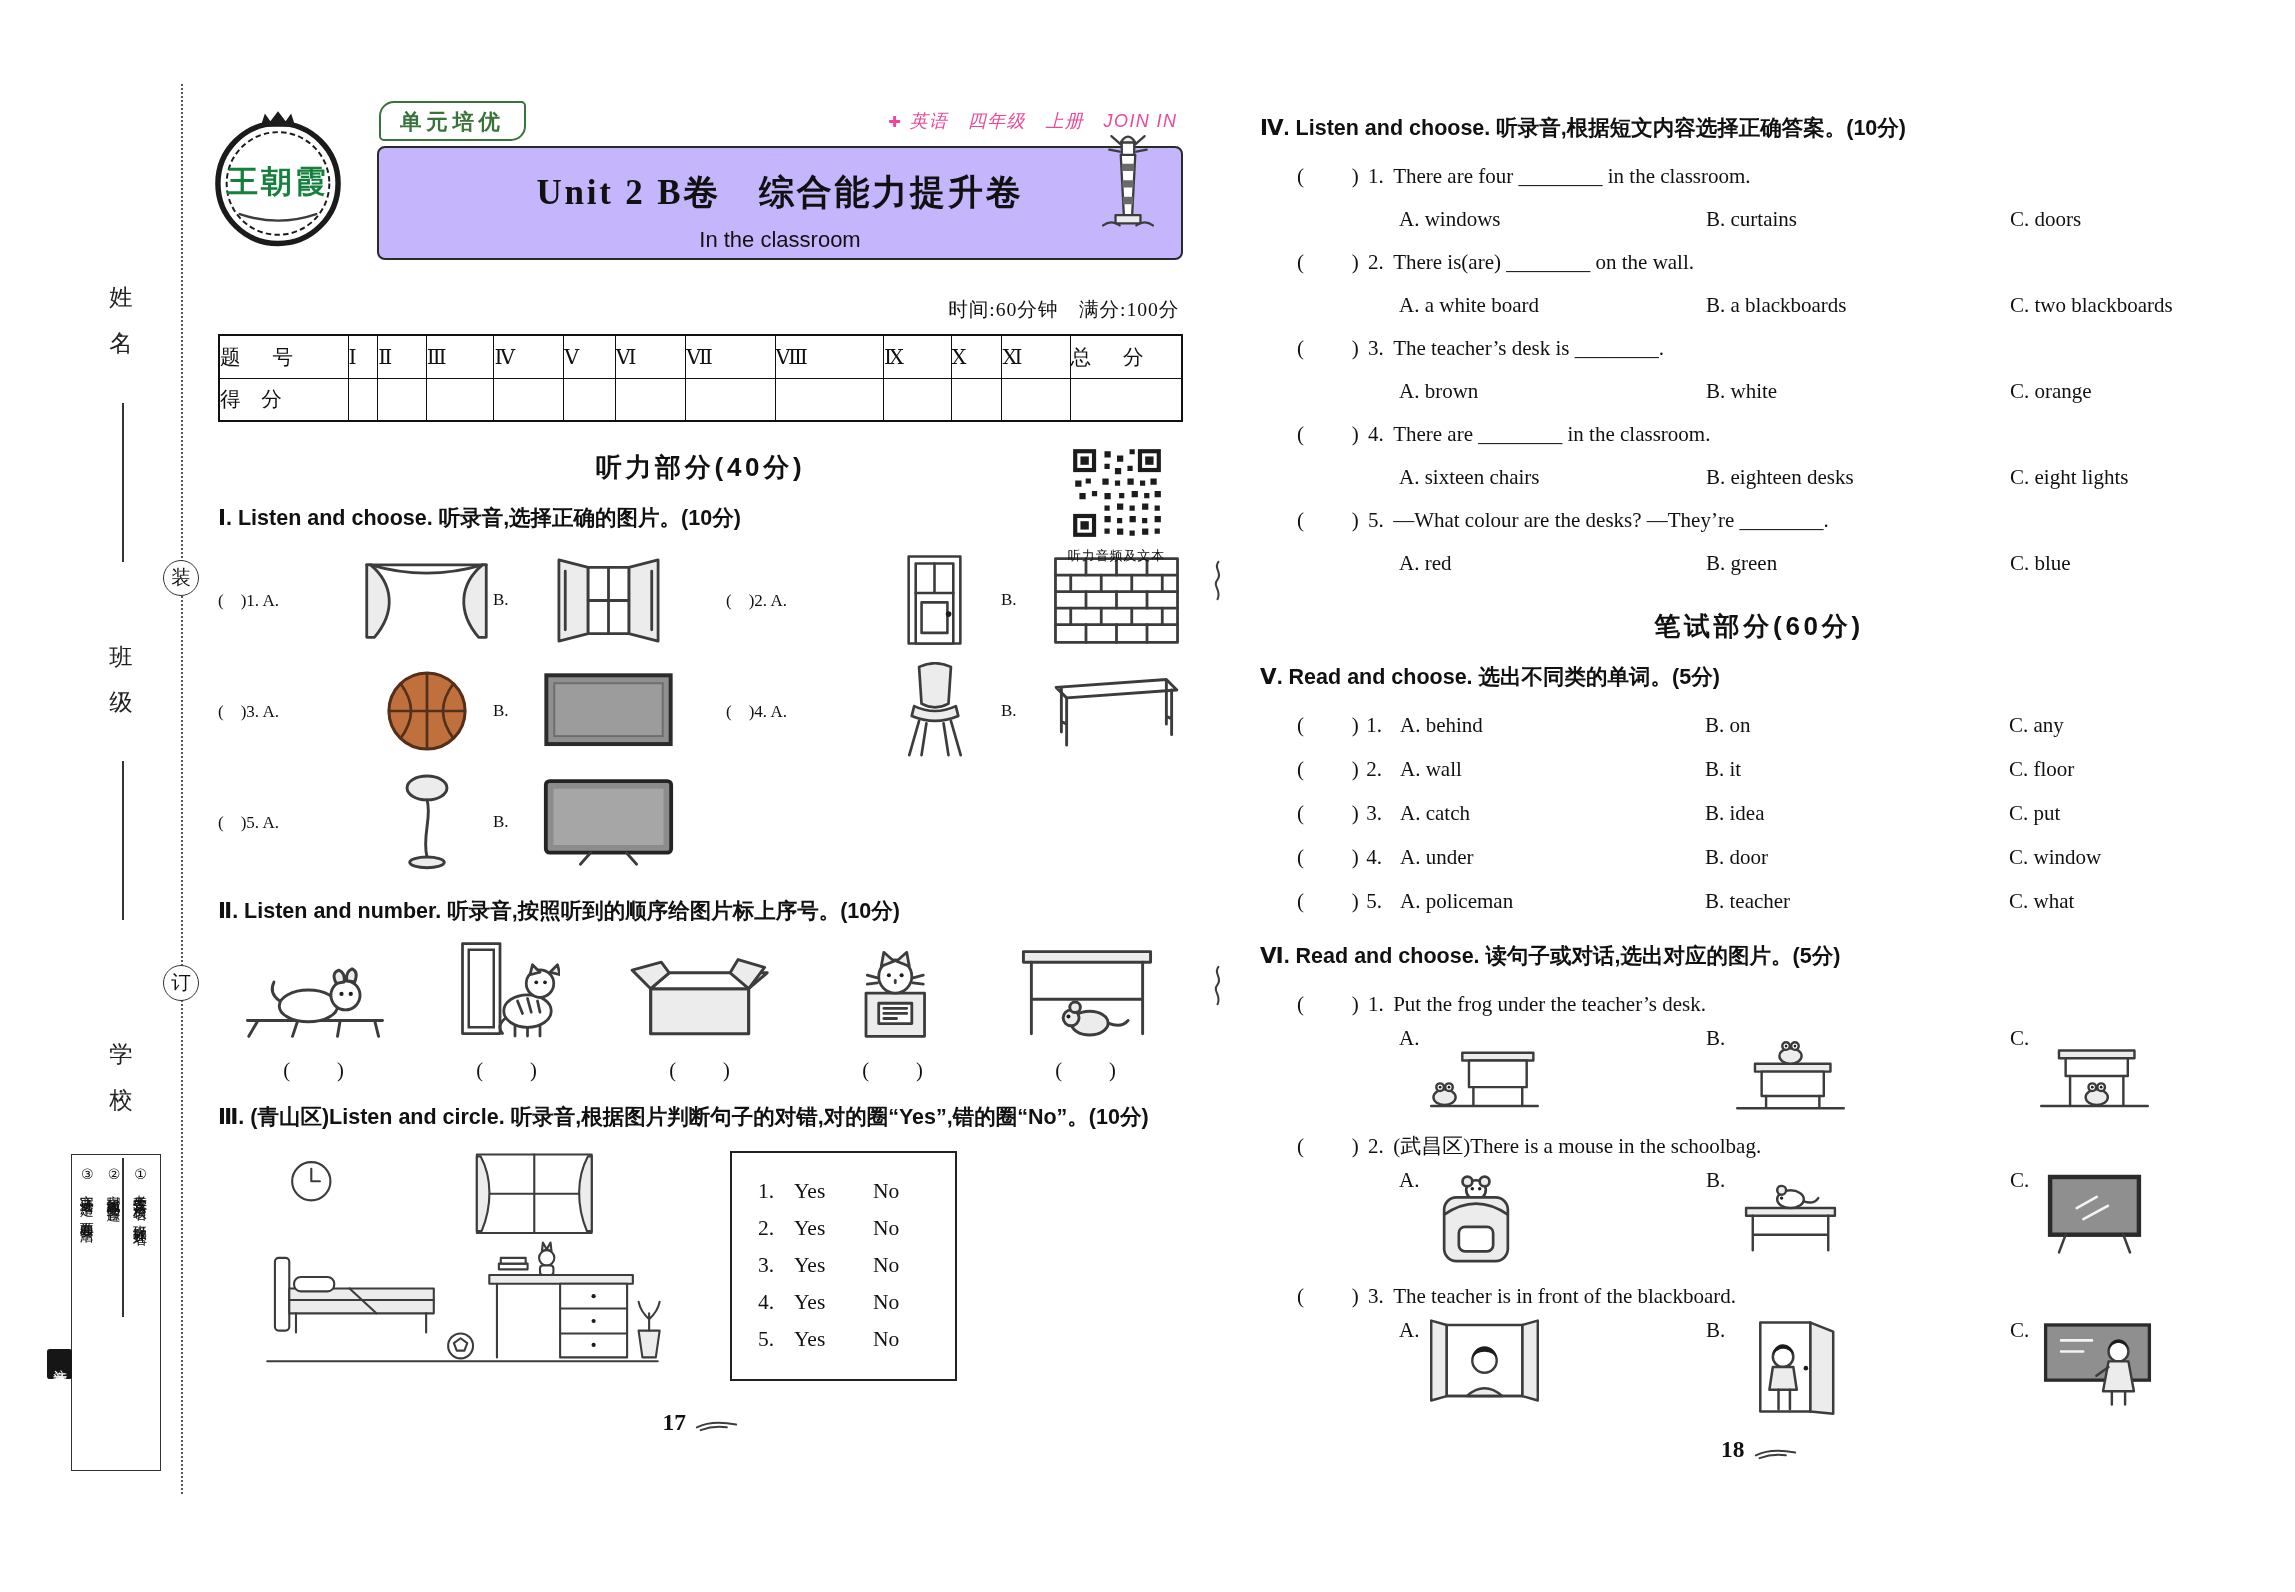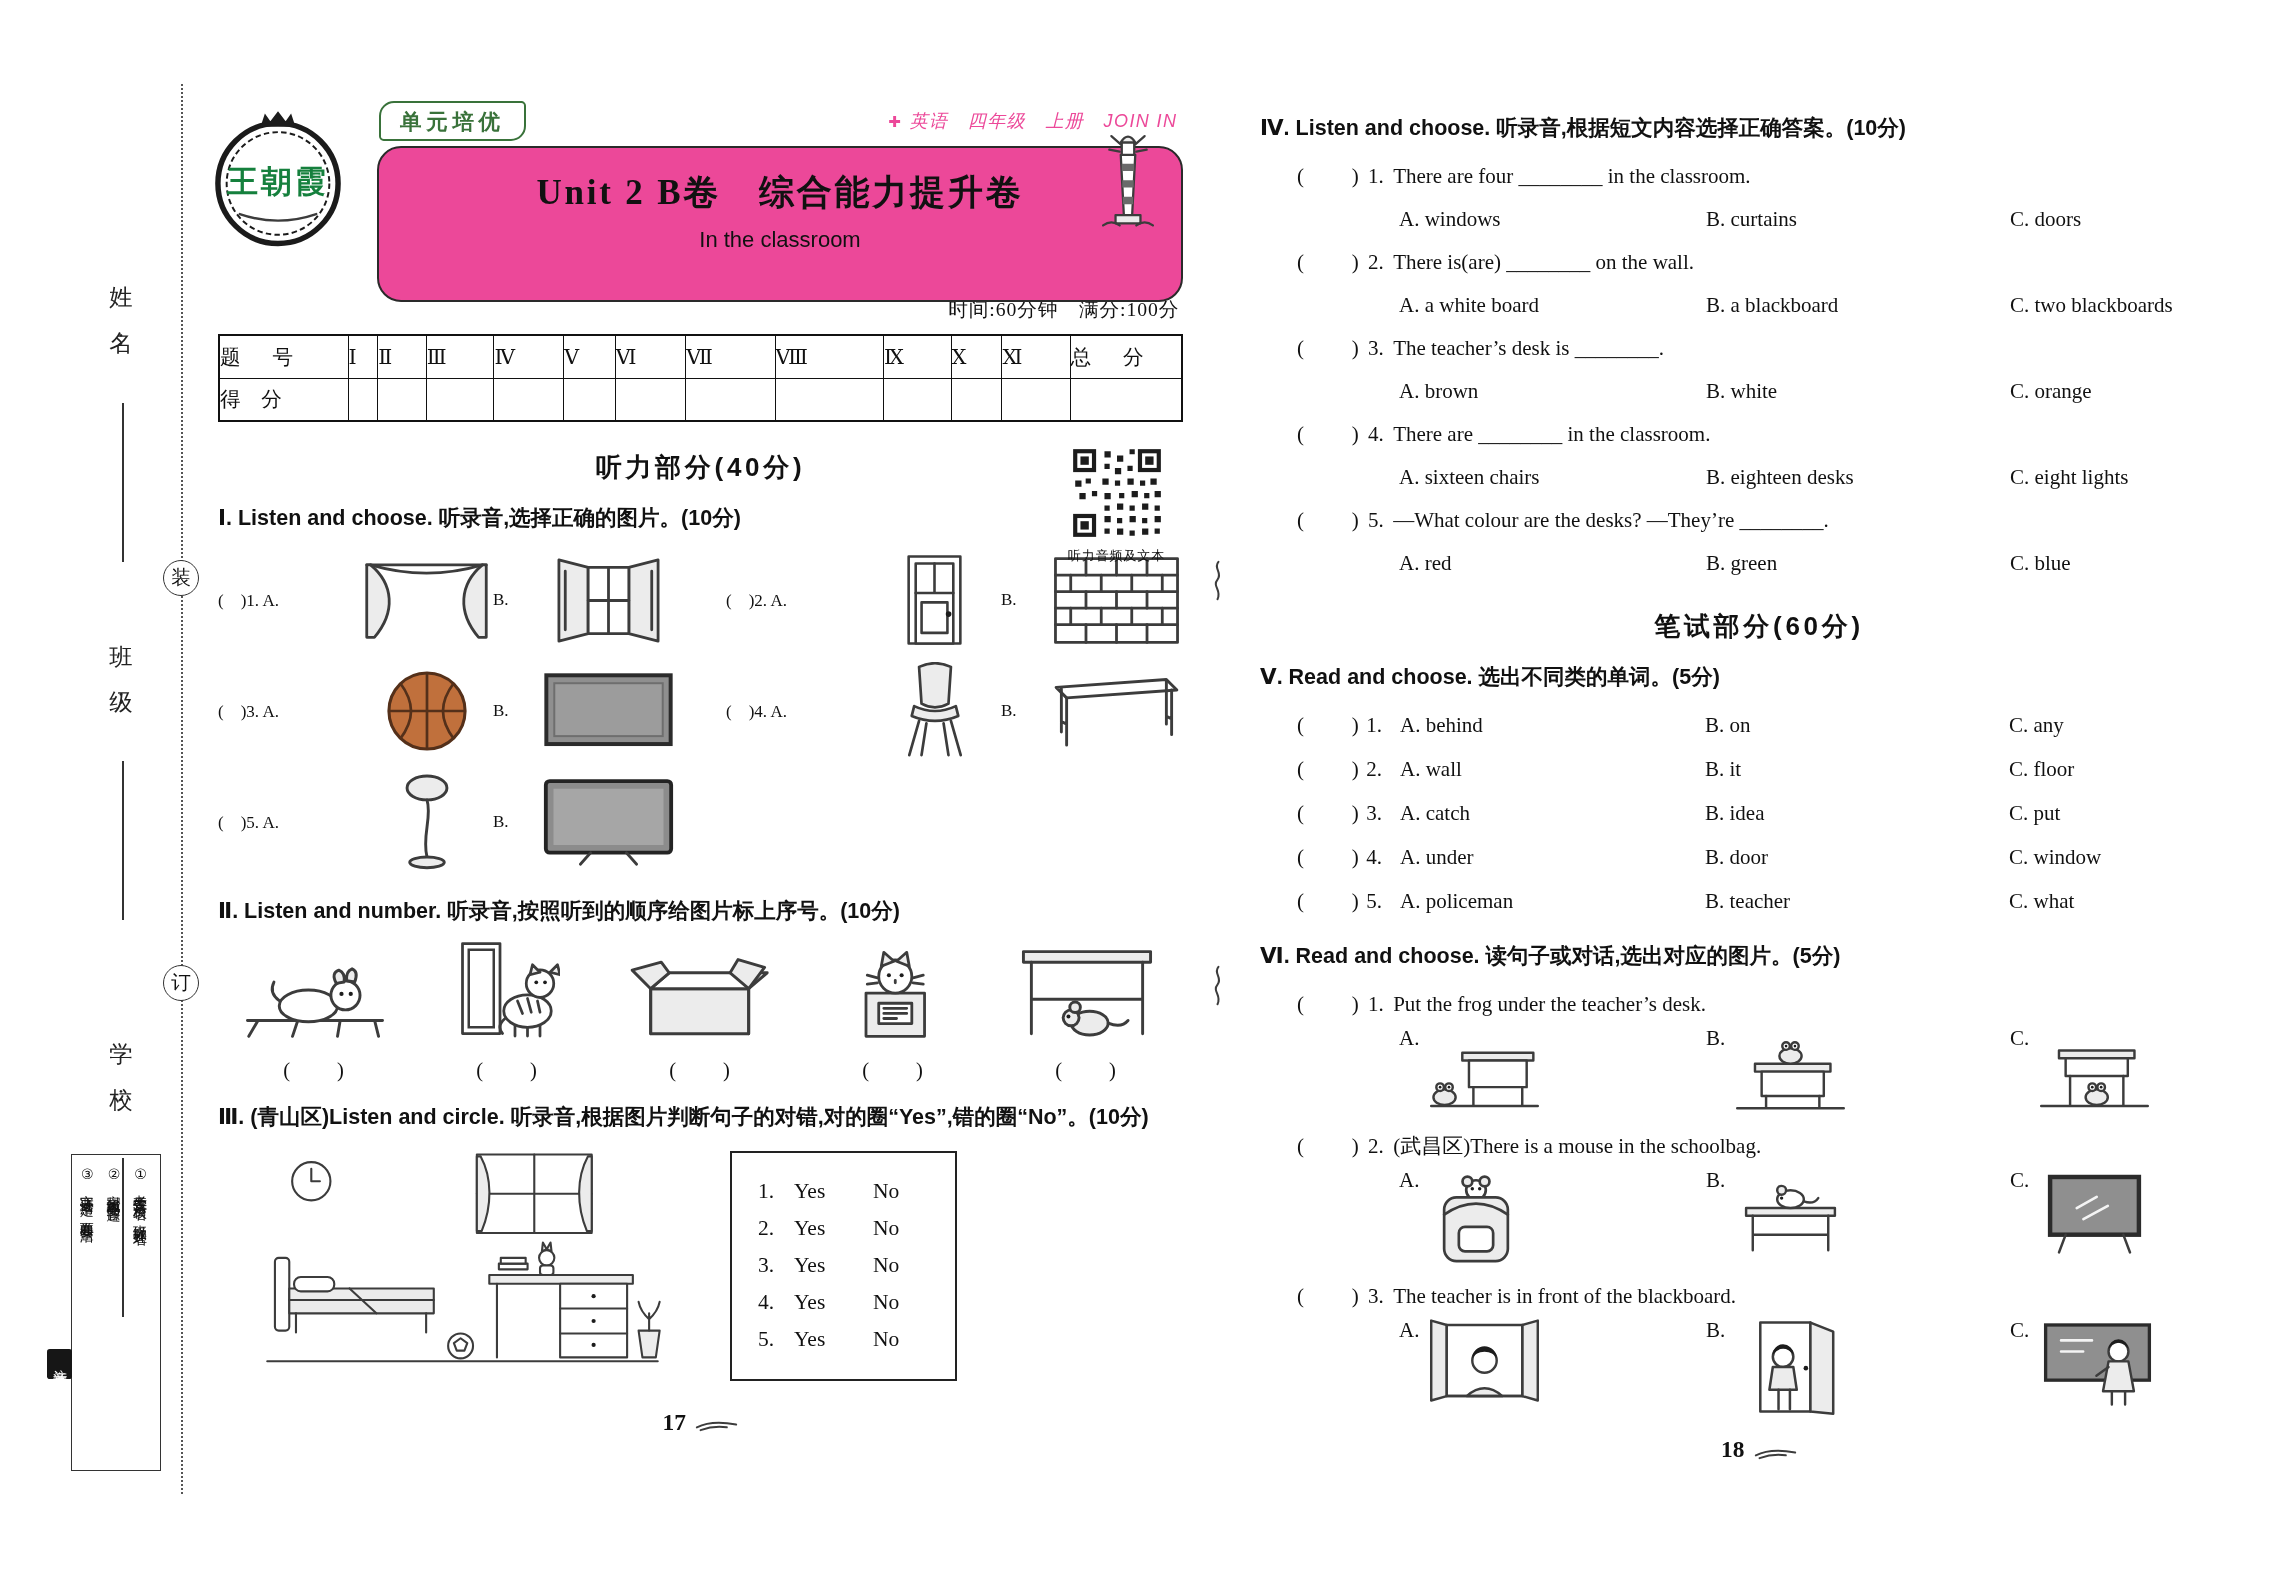--- a/index.html
+++ b/index.html
@@ -31,22 +31,22 @@
   
   .hdr { position:relative; height:180px; }
   .logo { position:absolute; left:-11.2px; top:5.6px; width:142px; height:142px; z-index:2; }
   .logo-text { position:absolute; left:0; top:54px; width:100%; text-align:center;
                font-weight:bold; font-size:31px; letter-spacing:2.8px; color:#15803d; }
   .tab { position:absolute; left:161px; top:0; border:2.3px solid #39723a; color:#39723a; background:#fff;
          border-radius:15px 4.7px 15px 4.7px; padding:3.7px 19px; font-size:21.5px; font-weight:bold;
          letter-spacing:4.7px; z-index:3; }
   .series { position:absolute; right:5.6px; top:7.5px; color:#ec4899; font-size:18px; letter-spacing:1.4px;font-style:italic; }
   .series .plus { margin-right:7.5px; font-size:15px; }
-  .band { position:absolute; left:159px; top:45px; right:0; height:156px;
-          border:2.8px solid #2a2a2a; border-radius:24px; background:#ec4899; }
+  .band { position:absolute; left:159px; top:45px; right:0; height:114px;
+          border:2.8px solid #2a2a2a; border-radius:8px; background:#c4b5fd; }
   .band-title { text-align:center; margin-top:20.6px; font-size:35px; font-weight:bold; letter-spacing:2.8px; }
   .band-sub { text-align:center; margin-top:11.2px; font-size:22px; }
   .lighthouse { position:absolute; right:26px; top:-30px; }
 
   .time-info { text-align:right; font-size:19.7px; margin:15px 3.7px 11.2px 0; letter-spacing:0.9px; }
 
   
   table.score { width:100%; border-collapse:collapse; border:2.8px solid #111; }
   table.score td { border:1.9px solid #111; height:43px; font-size:20.6px; }
   td.w-big { width:129px; letter-spacing:5.6px; }
@@ -446,21 +446,21 @@
     <div class="stem-row"><span class="paren">(　　)</span><span class="qnum">1.</span><span>There are four ________ in the classroom.</span></div>
     <div class="opts-row">
         <span>A. windows</span>
         <span>B. curtains</span>
         <span>C. doors</span>
       </div>
 
     <div class="stem-row"><span class="paren">(　　)</span><span class="qnum">2.</span><span>There is(are) ________ on the wall.</span></div>
     <div class="opts-row">
         <span>A. a white board</span>
-        <span>B. a blackboard</span>
+        <span>B. a blackboards</span>
         <span>C. two blackboards</span>
       </div>
 
     <div class="stem-row"><span class="paren">(　　)</span><span class="qnum">3.</span><span>The teacher’s desk is ________.</span></div>
     <div class="opts-row">
         <span>A. brown</span>
         <span>B. white</span>
         <span>C. orange</span>
       </div>
 

